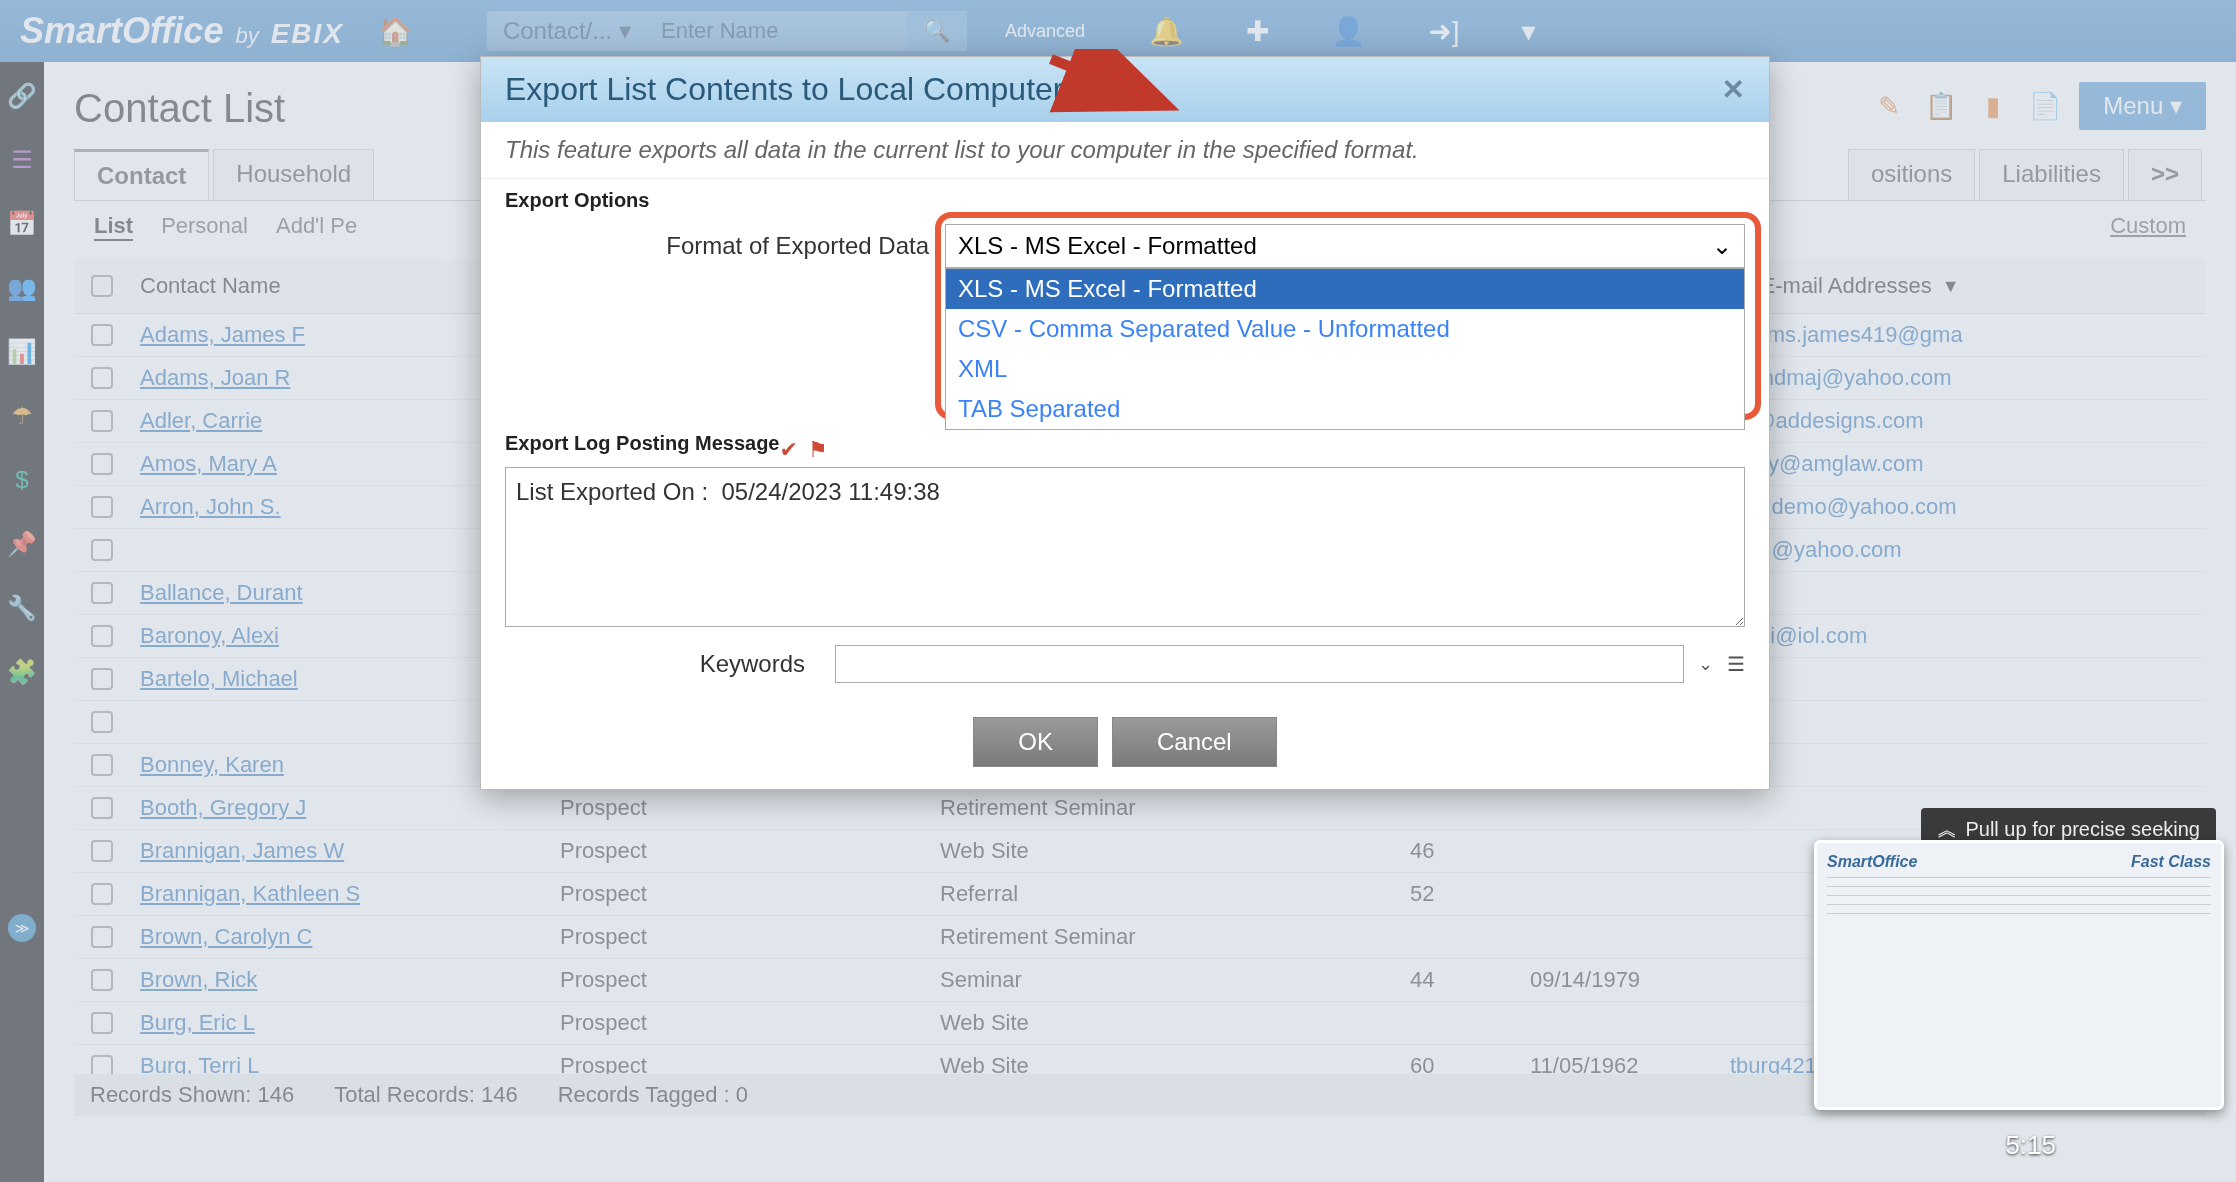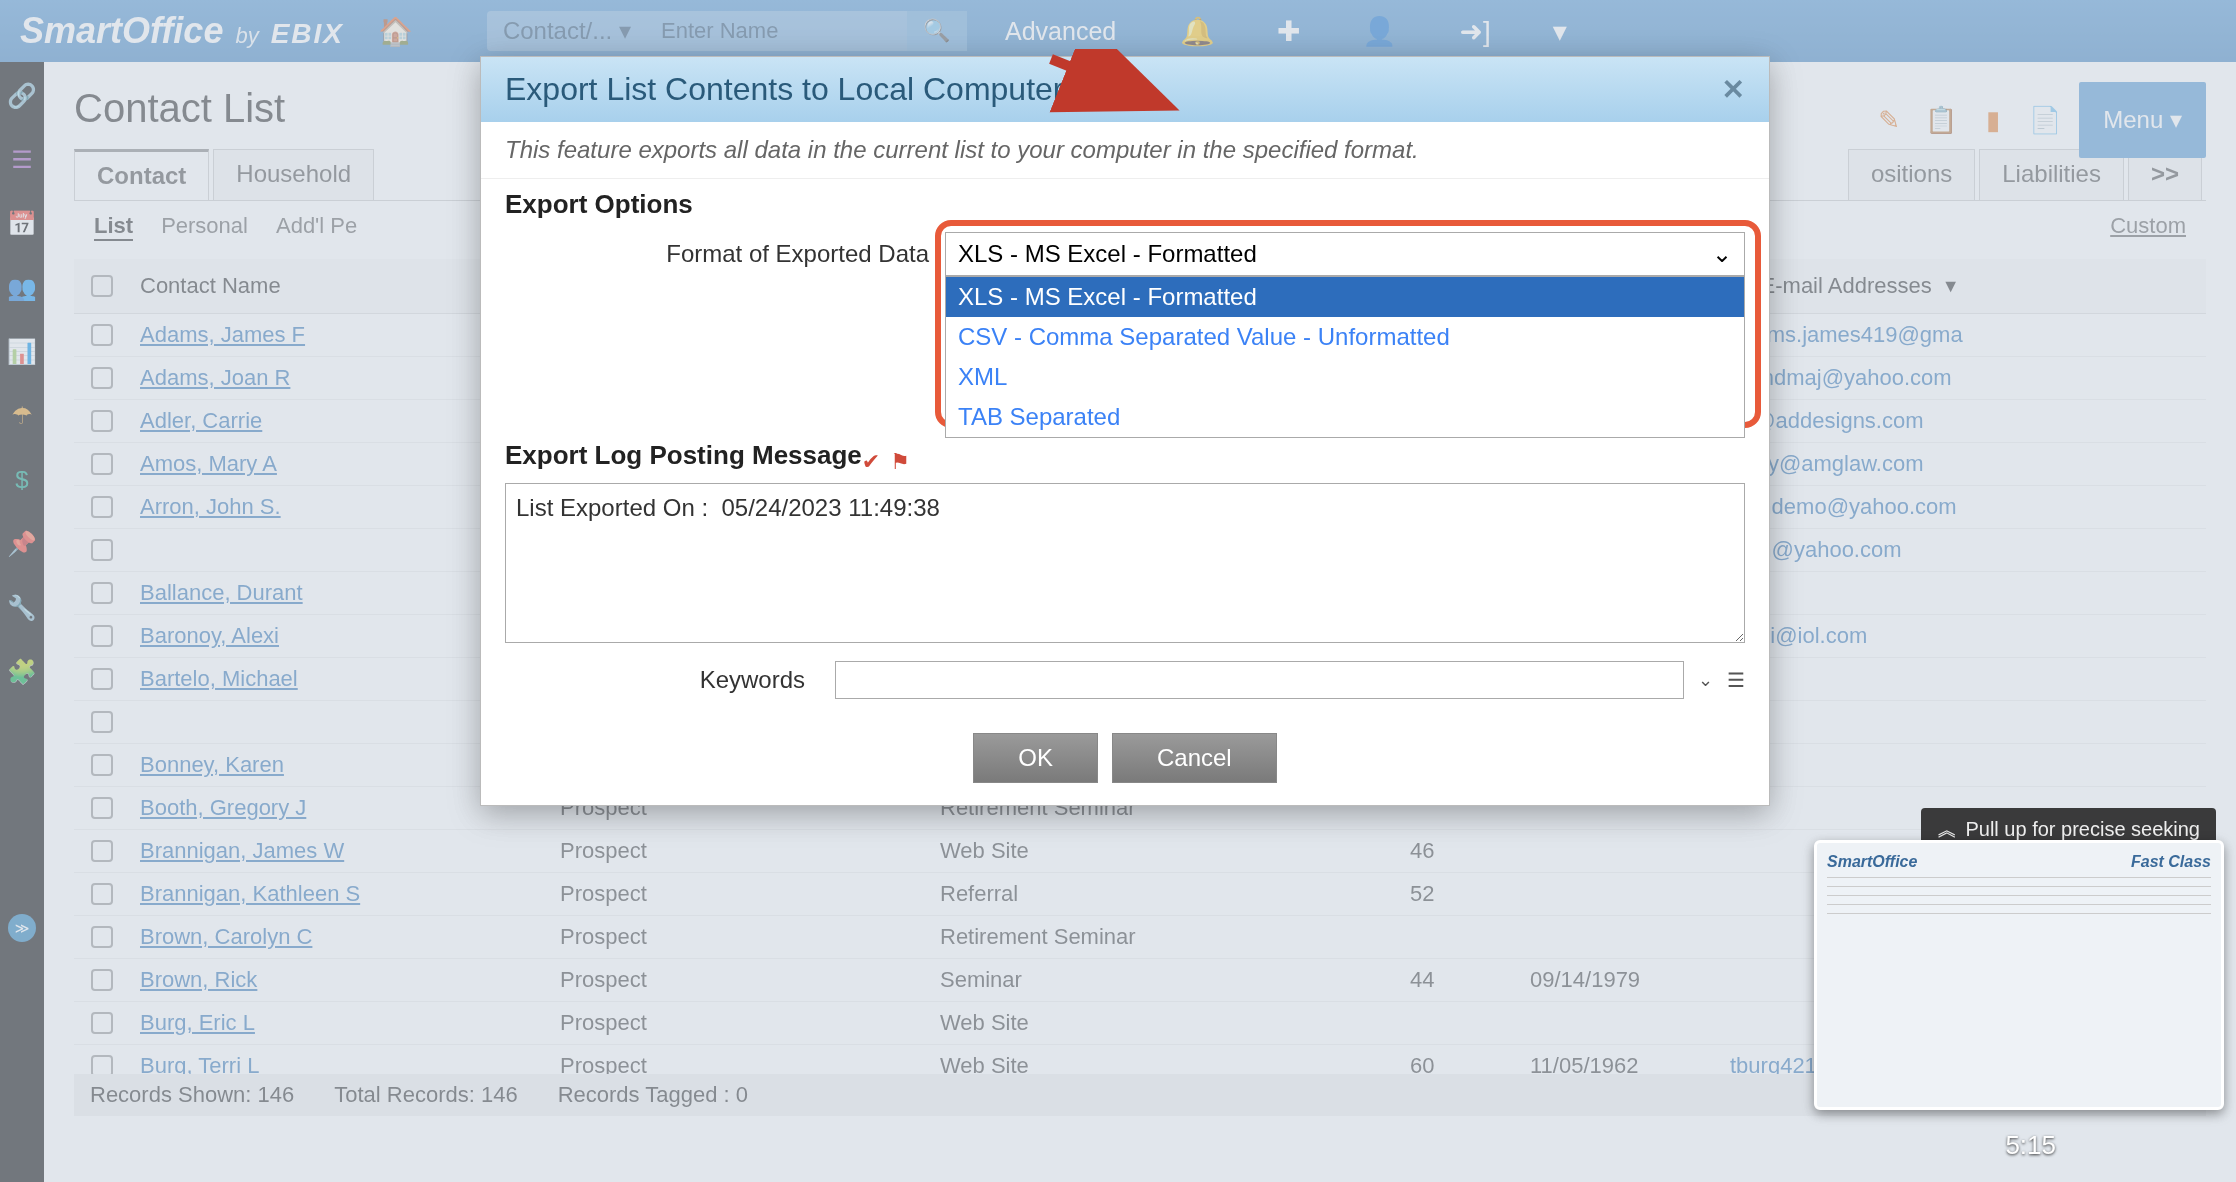--- a/index.html
+++ b/index.html
@@ -9,38 +9,38 @@
 .topbar { background: linear-gradient(#5a9bd4, #4a8ac4); height: 62px; display: flex; align-items: center; padding: 0 20px; gap: 18px; }
 .logo { color: #fff; font-size: 36px; font-weight: bold; font-style: italic; display: flex; align-items: baseline; gap: 12px; }
 .logo-by { font-size: 22px; font-style: italic; font-weight: normal; opacity: 0.9; }
 .logo-ebix { font-size: 28px; font-weight: bold; letter-spacing: 2px; }
 .top-icon { color: #fff; font-size: 28px; padding: 10px 16px; cursor: pointer; }
 .search-group { display: flex; align-items: center; background: rgba(255,255,255,0.25); border-radius: 4px; height: 40px; margin-left: 40px; }
 .search-dropdown { color: #355a7a; font-size: 24px; padding: 0 16px; font-weight: 500; }
 .search-input { background: transparent; border: none; color: #355a7a; font-size: 22px; padding: 0 14px; width: 260px; outline: none; }
 .search-input::placeholder { color: #355a7a; }
 .search-btn { background: #6fa8d8; border: none; width: 60px; height: 40px; color: #fff; font-size: 22px; cursor: pointer; }
-.advanced { color: #fff; font-size: 25px; margin-left: 20px; font-weight: 500; }
+.advanced { color: #fff; font-size: 18px; margin-left: 20px; font-weight: 500; }
 .top-right-icons { display: flex; gap: 30px; margin-left: 30px; }
 
 
 .leftbar { position: absolute; left: 0; top: 62px; bottom: 0; width: 44px; background: #0a0a0a; display: flex; flex-direction: column; align-items: center; padding-top: 20px; gap: 36px; }
 .leftbar-icon { color: #e8a030; font-size: 24px; cursor: pointer; }
 .leftbar-icon.purple { color: #9b59b6; }
 .leftbar-icon.red { color: #e74c3c; }
 .leftbar-icon.green { color: #16a085; }
 .leftbar-icon.yellow { color: #f1c40f; }
 .leftbar-expand { background: #2980b9; color: #fff; border-radius: 50%; width: 28px; height: 28px; display: flex; align-items: center; justify-content: center; font-size: 14px; margin-top: auto; margin-bottom: 240px; }
 
 
 .main { position: absolute; left: 44px; top: 62px; right: 0; bottom: 0; background: #fff; padding: 24px 30px; }
 .page-title { font-size: 40px; color: #333; margin-bottom: 18px; }
 .page-actions { position: absolute; right: 30px; top: 20px; display: flex; gap: 16px; align-items: center; }
 .action-icon { width: 36px; height: 36px; display: flex; align-items: center; justify-content: center; color: #e8863a; font-size: 26px; cursor: pointer; }
-.menu-btn { background: #5a9bd4; color: #fff; padding: 24px 24px; font-size: 24px; border: none; cursor: pointer; border-radius: 2px; }
+.menu-btn { background: #5a9bd4; color: #fff; padding: 10px 24px; font-size: 24px; border: none; cursor: pointer; border-radius: 2px; }
 
 
 .tabs-row { display: flex; gap: 0; border-bottom: 1px solid #ccc; }
 .tab { padding: 10px 22px; font-size: 24px; color: #555; border: 1px solid #ccc; border-bottom: none; background: #f5f5f5; cursor: pointer; margin-right: 4px; }
 .tab.active { background: #fff; font-weight: bold; border-top: 3px solid #888; }
 .tab.more { font-weight: bold; }
 
 .subtabs-row { display: flex; gap: 28px; padding: 12px 20px; font-size: 22px; color: #666; }
 .subtab { cursor: pointer; }
 .subtab.active { font-weight: bold; color: #333; border-bottom: 2px solid #333; }
@@ -75,21 +75,21 @@
 
 
 .overlay { position: absolute; inset: 0; background: rgba(200,210,220,0.55); }
 
 .modal { position: absolute; left: 480px; top: 56px; width: 1290px; background: #fff; border: 1px solid #bbb; box-shadow: 0 8px 30px rgba(0,0,0,0.3); }
 .modal-header { background: linear-gradient(#c9e4f5, #a8d0ec); padding: 14px 24px; display: flex; justify-content: space-between; align-items: center; }
 .modal-title { font-size: 32px; color: #2a5a7a; font-weight: 500; }
 .modal-close { font-size: 28px; color: #6a8aa0; cursor: pointer; font-weight: bold; }
 .modal-desc { padding: 14px 24px; font-size: 24px; font-style: italic; color: #666; border-bottom: 1px solid #eee; }
 .modal-body { padding: 10px 24px 20px; }
-.section-title { font-size: 26px; font-weight: bold; color: #222; margin-bottom: 12px; }
+.section-title { font-size: 20px; font-weight: bold; color: #222; margin-bottom: 12px; }
 .form-row { display: flex; align-items: center; margin-bottom: 12px; position: relative; }
 .form-label { font-size: 24px; color: #333; text-align: right; padding-right: 16px; width: 440px; }
 .form-select-wrap { position: relative; flex: 1; }
 .form-select { width: 100%; height: 44px; border: 1px solid #aaa; font-size: 24px; padding: 0 12px; background: #fff; display: flex; align-items: center; justify-content: space-between; cursor: pointer; }
 .dropdown-list { position: absolute; top: 44px; left: 0; right: 0; background: #fff; border: 1px solid #aaa; z-index: 10; }
 .dropdown-item { padding: 6px 12px; font-size: 24px; color: #3b82f6; cursor: pointer; }
 .dropdown-item.selected { background: #2d6dbc; color: #fff; }
 .highlight-box { position: absolute; border: 6px solid #e85a3a; border-radius: 16px; pointer-events: none; }
 
 .checkbox-row { display: flex; align-items: center; gap: 10px; margin-left: 440px; margin-bottom: 14px; }

